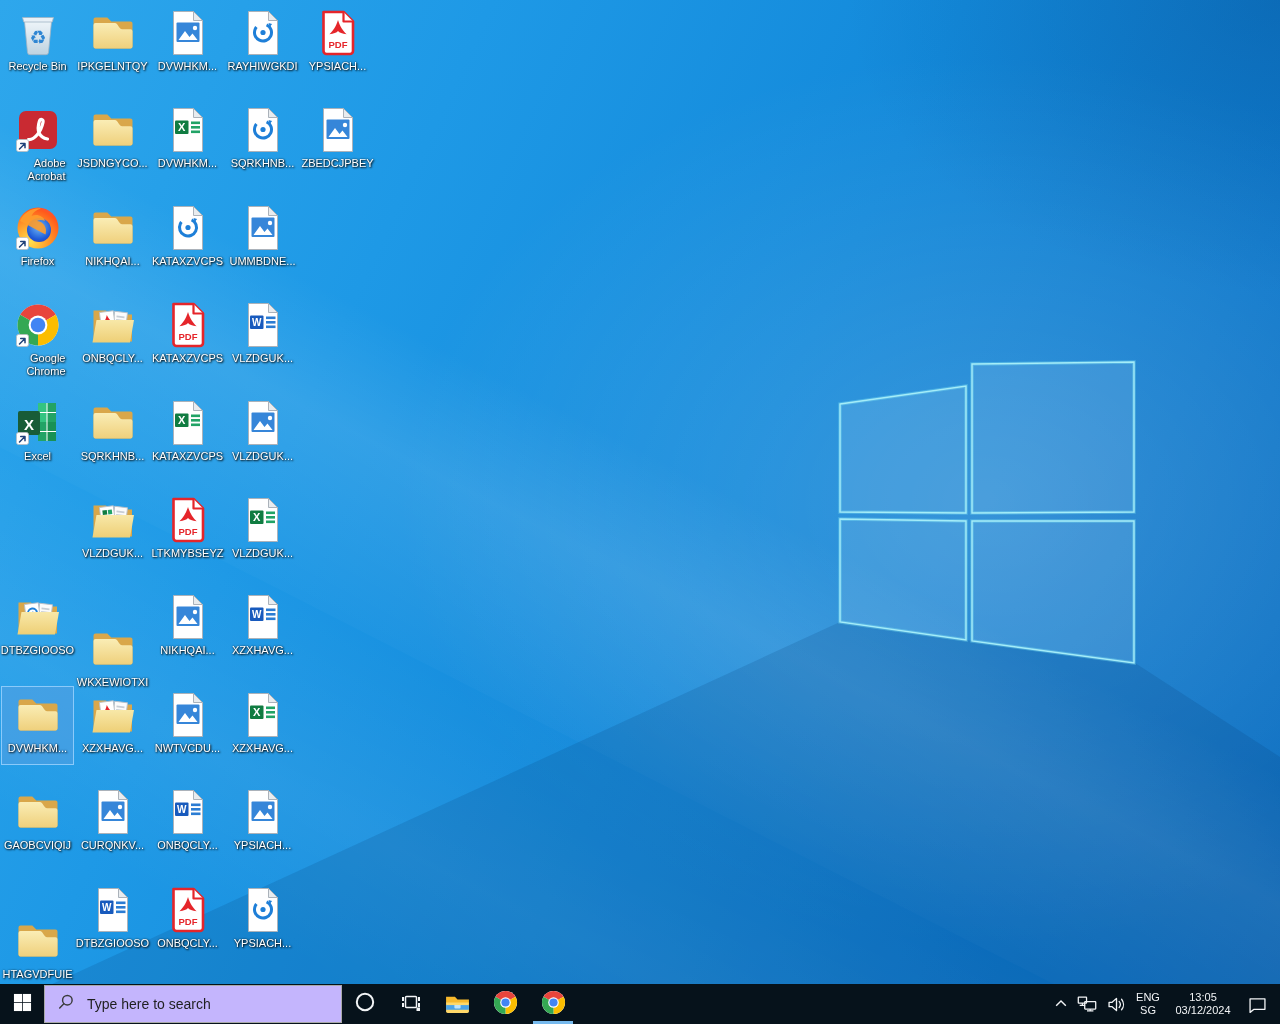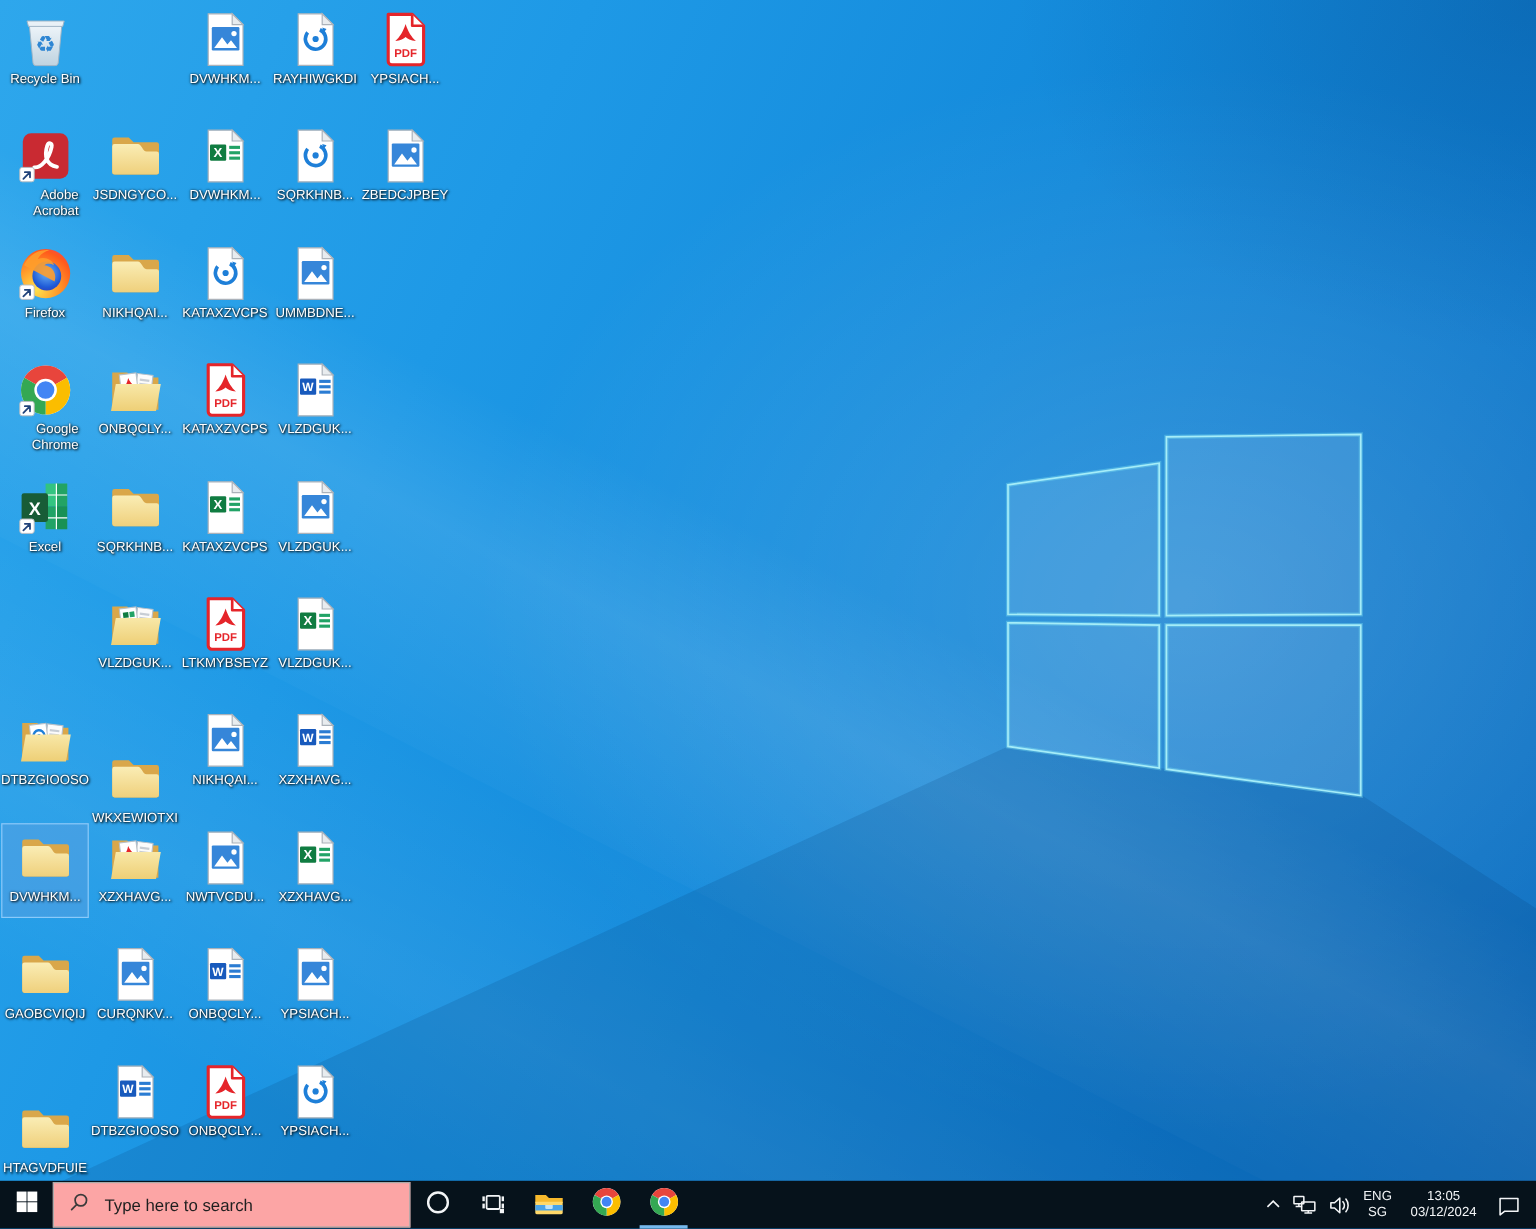--- a/index.html
+++ b/index.html
@@ -28,21 +28,21 @@
   .lbl{margin-top:3px;font-size:11px;line-height:13px;color:#fff;text-align:right;
        text-shadow:1px 1px 2px rgba(0,0,0,.95),0 0 2px rgba(0,0,0,.75);
        white-space:nowrap}
   .cell.wrap .lbl{white-space:normal;width:56px}
 
   
   #taskbar{position:absolute;left:0;bottom:0;width:1280px;height:40px;background:#06121B;
            display:flex;align-items:stretch;z-index:5}
   .tb-btn{width:46px;display:flex;align-items:center;justify-content:center;position:relative;flex:0 0 auto}
   #start-btn{width:44px}
-  #search-box{width:298px;margin:1px 0;background:#fca5a5;border:1px solid #A9A9A9;box-sizing:border-box;
+  #search-box{width:298px;margin:1px 0;background:#c4b5fd;border:1px solid #A9A9A9;box-sizing:border-box;
               display:flex;align-items:center;padding:0 0 0 12px;gap:10px;flex:0 0 auto}
   #search-box input{border:none;outline:none;background:transparent;font-family:"Liberation Sans",sans-serif;
               font-size:14px;color:#202124;width:230px}
   #search-box input::placeholder{color:#1f1f1f;opacity:1}
   .active-underline{position:absolute;bottom:0;left:3px;width:40px;height:3px;background:#76B9ED}
   #tray{margin-left:auto;display:flex;align-items:center;padding-right:6px}
   .tray-item{display:flex;align-items:center;justify-content:center;height:57px}
   .tray-text{color:#F2F4F6;font-size:11px;line-height:13px;text-align:center}
 </style>
 </head>
@@ -76,20 +76,33 @@
     <stop offset="0" stop-color="#EDF4F9"></stop>
               <stop offset="1" stop-color="#BFD3E0"></stop>
             </linearGradient>
           </defs>
     <path d="M10.5 12.5h27l-3 31a2.5 2.5 0 0 1-2.5 2.2h-16a2.5 2.5 0 0 1-2.5-2.2z" fill="url(#rbg)" stroke="#9FB4C4" stroke-width="0.8"></path>
     <path d="M8.5 8.5h31l-1.2 4.5H9.7z" fill="#E9F1F7" stroke="#9FB4C4" stroke-width="0.8"></path>
     <text x="24" y="34.5" font-size="19" text-anchor="middle" fill="#2E86D3" font-family="'DejaVu Sans',sans-serif">♻</text>
         </svg></div>
       <div class="lbl">Recycle Bin</div>
     </div>
+    <div class="cell" style="left: 76px; top: 4px;">
+      <div class="ic"><svg width="48" height="48" viewBox="0 0 48 48">
+          <path d="M4.5 10.5a2 2 0 0 1 2-2h11.8l4 4h19.2a2 2 0 0 1 2 2v23a2 2 0 0 1-2 2h-35a2 2 0 0 1-2-2z" fill="#D9A74A"></path>
+<defs>
+            <linearGradient id="fg1" x1="0" y1="0" x2="0" y2="1">
+<stop offset="0" stop-color="#FAEDB5"></stop>
+              <stop offset="1" stop-color="#EFD07C"></stop>
+            </linearGradient>
+          </defs>
+<path d="M4.5 16a2 2 0 0 1 2-2h19.3c3.4 0 4 6.3 7.4 6.3h8.3a2 2 0 0 1 2 2v15.2a2 2 0 0 1-2 2h-35a2 2 0 0 1-2-2z" fill="url(#fg1)"></path>
+        </svg></div>
+      <div class="lbl">IPKGELNTQY</div>
+    </div>
     <div class="cell" style="left: 151px; top: 4px;">
       <div class="ic"><svg width="48" height="48" viewBox="0 0 48 48">
           <path d="M9.5 2.5h20l9 9v34h-29z" fill="#fff" stroke="#ABB2BA" stroke-width="1"></path>
 <path d="M29.5 2.5v9h9z" fill="#E8ECEF" stroke="#ABB2BA" stroke-width="1"></path>
           <rect x="12.5" y="13.5" width="23" height="19.5" rx="1" fill="#3686D9"></rect>
     <path d="M14.5 31l6.5-9 4.5 6 3-3.5 5 6.5z" fill="#fff"></path>
           <circle cx="31" cy="19" r="2.2" fill="#fff"></circle>
         </svg></div>
       <div class="lbl">DVWHKM...</div>
     </div>

